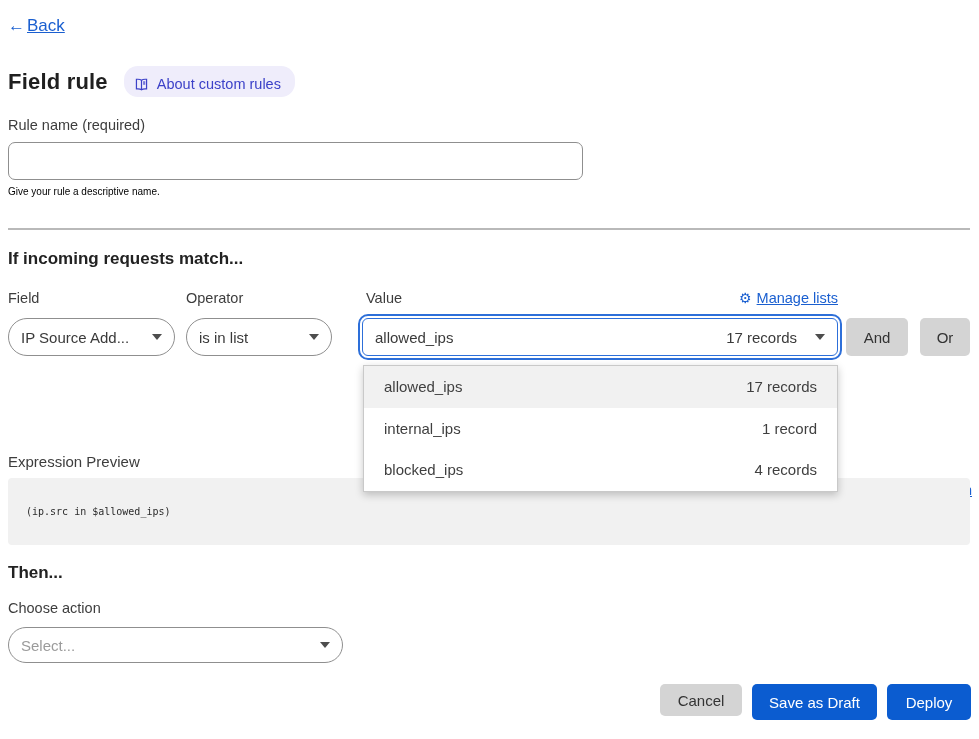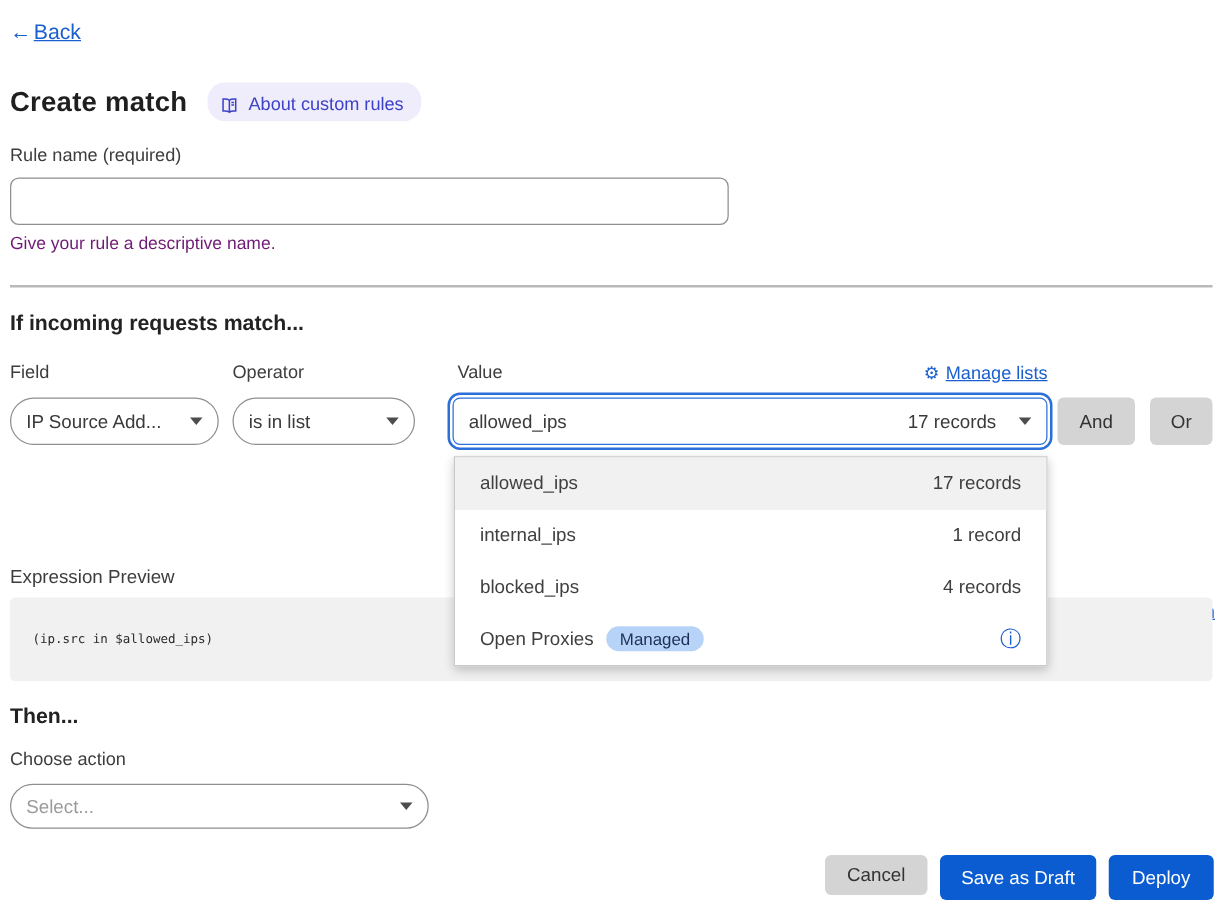--- a/index.html
+++ b/index.html
@@ -18,21 +18,21 @@
   .h1{font-size:22px;font-weight:bold;color:#1f1f1f;letter-spacing:.2px;}
   .about-pill{display:flex;align-items:center;gap:8px;background:#efedfb;color:#3c41c8;
               border-radius:14px;padding:10px 14px 5px 10px;font-size:14.5px;cursor:pointer;}
 
   
   .lbl{font-size:14.5px;color:#3d3d3d;}
   .rule-name-lbl{position:absolute;left:8px;top:117px;}
   .rule-name-input{position:absolute;left:8px;top:142px;width:575px;height:38px;box-sizing:border-box;
                    border:1px solid #8f8f8f;border-radius:7px;font-size:15px;padding:0 12px;outline:none;
                    font-family:inherit;}
-  .helper{position:absolute;left:8px;top:186px;font-size:14px;color:#701a75;text-align:right;}
+  .helper{position:absolute;left:8px;top:186px;font-size:10px;color:#000000;text-align:right;}
 
   .divider{position:absolute;left:8px;top:228px;width:962px;height:0;border-top:2px solid #b9b9b9;}
 
   .section-h{position:absolute;left:8px;font-size:17px;font-weight:bold;color:#222;}
   .match-h{top:249px;}
   .then-h{top:563px;}
 
   .col-lbl{position:absolute;top:290px;}
   .manage{position:absolute;top:290px;right:141px;display:flex;align-items:center;gap:5px;font-size:14.5px;}
   .gear{font-size:14px;text-decoration:none;}
@@ -94,21 +94,21 @@
 <body>
 
 <div class="page">
 
   <a class="link back">
     <span>←</span>
       <span class="txt">Back</span>
   </a>
 
   <div class="title-row">
-    <div class="h1">Create match</div>
+    <div class="h1">Field rule</div>
     <div class="about-pill">
       <span class="book-icon">
         <svg width="15" height="15" viewBox="0 0 16 16" fill="none" stroke="#3c41c8" stroke-width="1.3">
           <path d="M8 3.4C7 2.6 5.6 2.4 4.1 2.4H2.6v10.2h1.5c1.5 0 2.9.2 3.9 1 1-.8 2.4-1 3.9-1h1.5V2.4h-1.5C10.4 2.4 9 2.6 8 3.4z"></path>
           <line x1="8" y1="3.4" x2="8" y2="13.6"></line>
           <line x1="9.7" y1="5.4" x2="12" y2="5.4"></line>
           <line x1="9.7" y1="7.4" x2="12" y2="7.4"></line>
         </svg>
       </span>
       <span>About custom rules</span>
@@ -161,27 +161,20 @@
       <span>17 records</span>
     </div>
     <div class="menu-item">
       <span>internal_ips</span>
       <span>1 record</span>
     </div>
     <div class="menu-item">
       <span>blocked_ips</span>
       <span>4 records</span>
     </div>
-    <div class="menu-item">
-      <span class="item-left">
-        <span>Open Proxies</span>
-        <span class="managed-badge">Managed</span>
-      </span>
-      <span class="info-icon">ⓘ</span>
-    </div>
   </div>
 
   <div class="expr-lbl">Expression Preview</div>
   <a class="link edit-link">Edit expression</a>
   <div class="expr-box">
     <span class="expr-code">(ip.src in $allowed_ips)</span>
   </div>
 
   <div class="section-h then-h">Then...</div>
   <div class="lbl action-lbl">Choose action</div>

